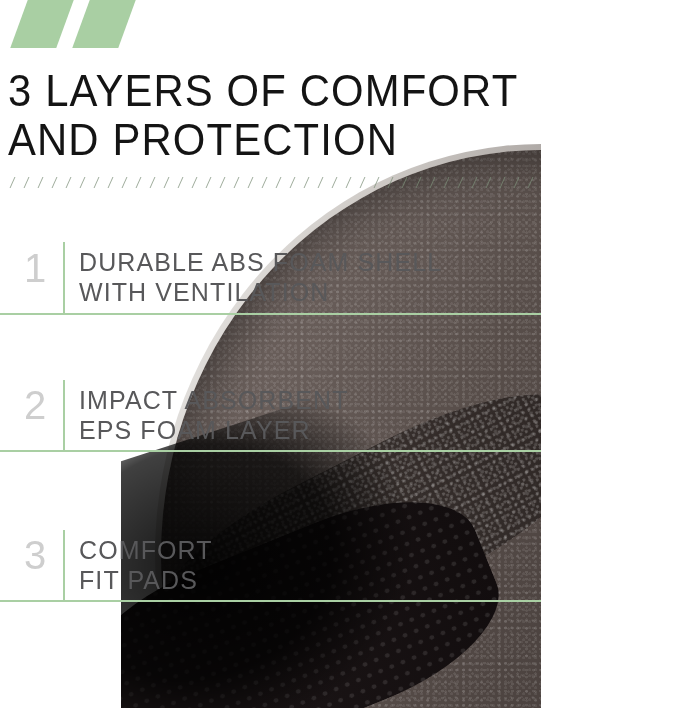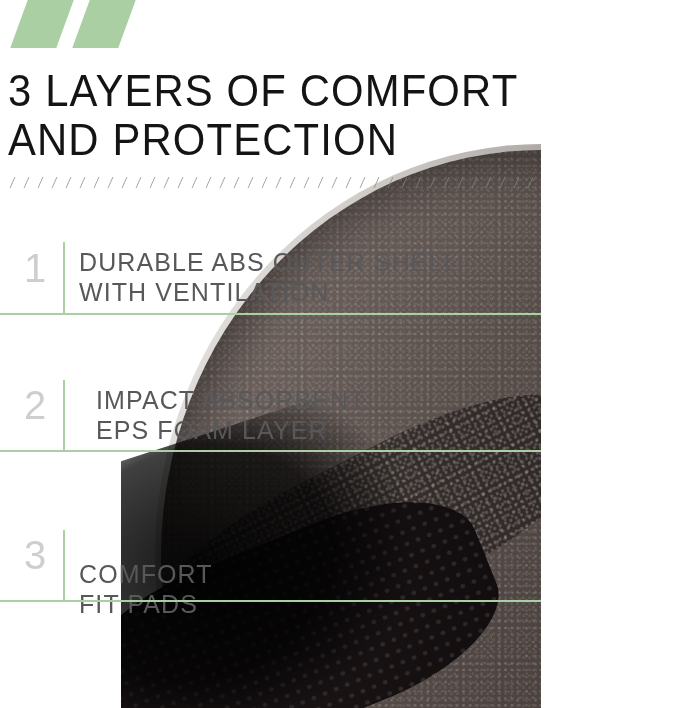--- a/index.html
+++ b/index.html
@@ -145,28 +145,28 @@
   #layer-1{top:0;height:320px;}
   #layer-1 .num{top:248px;}
   #layer-1 .vline{top:242px;height:73px;}
   #layer-1 .ltext{top:247px;}
   #layer-1 .hline{top:313px;}
 
   
   #layer-2{top:0;height:460px;}
   #layer-2 .num{top:385px;}
   #layer-2 .vline{top:380px;height:72px;}
-  #layer-2 .ltext{top:385px;margin-left:17px;}
+  #layer-2 .ltext{top:385px;}
   #layer-2 .hline{top:450px;}
 
   
   #layer-3{top:0;height:610px;}
   #layer-3 .num{top:535px;}
   #layer-3 .vline{top:530px;height:72px;}
-  #layer-3 .ltext{top:535px;margin-top:24px;}
+  #layer-3 .ltext{top:535px;}
   #layer-3 .hline{top:600px;}
 </style>
 </head>
 <body>
 
 <div id="root">
 
   <div class="photo-layer">
     <div class="shell-rim"></div>
     <div class="shell-gap"></div>
@@ -226,21 +226,21 @@
       <span class="slash"></span>
       <span class="slash"></span>
       <span class="slash"></span>
       <span class="slash"></span>
       <span class="slash"></span>
     </div>
 
   <div class="layer" id="layer-1">
     <div class="num">1</div>
     <div class="vline"></div>
-    <div class="ltext">DURABLE ABS OUTER SHELL
+    <div class="ltext">DURABLE ABS FOAM SHELL
 WITH VENTILATION</div>
     <div class="hline full"></div>
   </div>
 
   <div class="layer" id="layer-2">
     <div class="num">2</div>
     <div class="vline"></div>
     <div class="ltext">IMPACT ABSORBENT
 EPS FOAM LAYER</div>
     <div class="hline full"></div>

